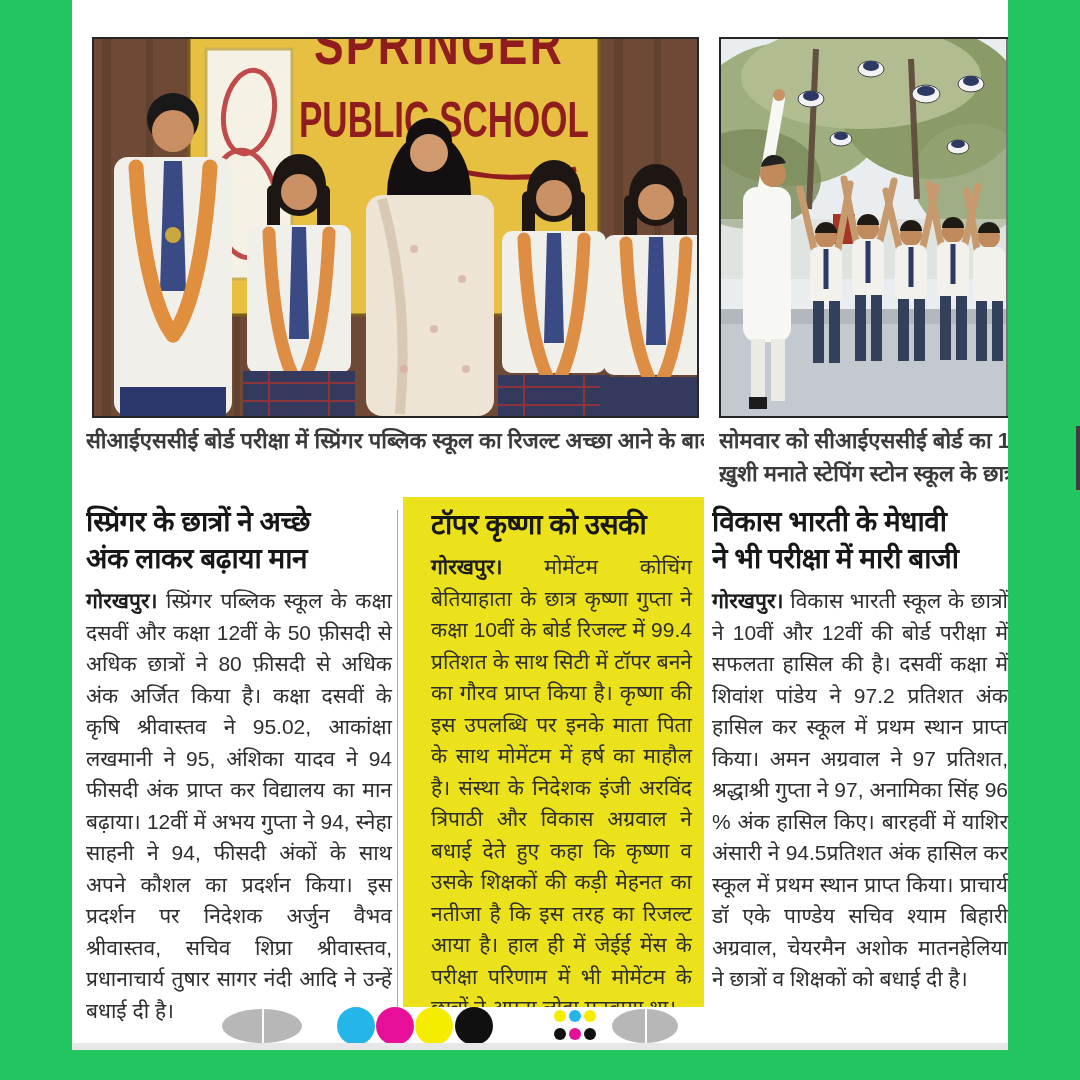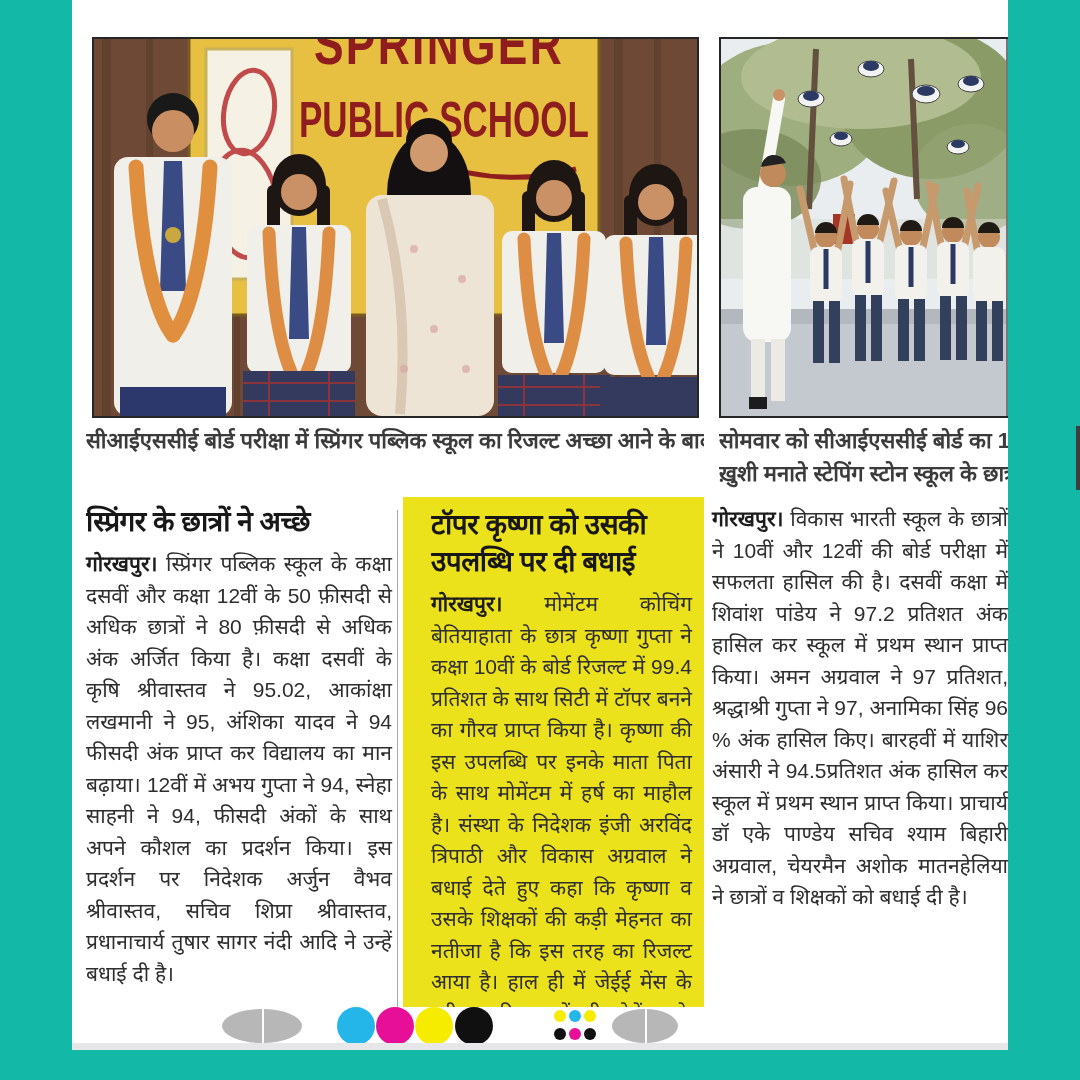--- a/index.html
+++ b/index.html
@@ -1,16 +1,16 @@
 <!DOCTYPE html>
 <html><head>
 <meta charset="utf-8">
 <style>
   html,body{margin:0;padding:0;}
-  .canvas{position:relative;width:1080px;height:1080px;background:#14b8a6;overflow:hidden;
+  .canvas{position:relative;width:1080px;height:1080px;background:#22c55e;overflow:hidden;
           font-family:"Liberation Sans","DejaVu Sans",sans-serif;}
   .paper{position:absolute;left:72px;top:0;width:936px;height:1043px;background:#ffffff;}
   .bottom-strip{position:absolute;left:72px;top:1043px;width:936px;height:7px;background:#e7e7e9;}
 
   .photo{position:absolute;top:37px;border:2px solid #262626;box-sizing:border-box;background:#777;overflow:hidden;}
   .photo.left{left:92px;width:607px;height:381px;}
   .photo.right{left:719px;width:289px;height:381px;border-right:none;}
   .photo svg{display:block;}
 
   .caption{position:absolute;color:#3b3b3b;font-weight:600;font-size:22px;line-height:1.5;}
@@ -259,39 +259,43 @@
     <span class="line">सोमवार को सीआईएससीई बोर्ड का 10</span>
     <span class="line">ख़ुशी मनाते स्टेपिंग स्टोन स्कूल के छात्र</span>
   </div>
 
   <div class="vdivider"></div>
   <div class="edge-mark"></div>
 
   <section class="col col1">
     <h2 class="headline">
       <span class="hline">स्प्रिंगर के छात्रों ने अच्छे</span>
+      <span class="hline">अंक लाकर बढ़ाया मान</span>
     </h2>
     <p class="body">
       <b>गोरखपुर।</b>
       <span>स्प्रिंगर पब्लिक स्कूल के कक्षा दसवीं और कक्षा 12वीं के 50 फ़ीसदी से अधिक छात्रों ने 80 फ़ीसदी से अधिक अंक अर्जित किया है। कक्षा दसवीं के कृषि श्रीवास्तव ने 95.02, आकांक्षा लखमानी ने 95, अंशिका यादव ने 94 फीसदी अंक प्राप्त कर विद्यालय का मान बढ़ाया। 12वीं में अभय गुप्ता ने 94, स्नेहा साहनी ने 94, फीसदी अंकों के साथ अपने कौशल का प्रदर्शन किया। इस प्रदर्शन पर निदेशक अर्जुन वैभव श्रीवास्तव, सचिव शिप्रा श्रीवास्तव, प्रधानाचार्य तुषार सागर नंदी आदि ने उन्हें बधाई दी है।</span>
     </p>
   </section>
 
   <section class="col col2" style="background-color: rgb(236, 226, 28); padding-left: 28px;">
     <h2 class="headline">
       <span class="hline">टॉपर कृष्णा को उसकी</span>
-      <span class="hline">उपलब्धि पर दी बधाई</span>
     </h2>
     <p class="body">
       <b>गोरखपुर।</b>
       <span>मोमेंटम कोचिंग बेतियाहाता के छात्र कृष्णा गुप्ता ने कक्षा 10वीं के बोर्ड रिजल्ट में 99.4 प्रतिशत के साथ सिटी में टॉपर बनने का गौरव प्राप्त किया है। कृष्णा की इस उपलब्धि पर इनके माता पिता के साथ मोमेंटम में हर्ष का माहौल है। संस्था के निदेशक इंजी अरविंद त्रिपाठी और विकास अग्रवाल ने बधाई देते हुए कहा कि कृष्णा व उसके शिक्षकों की कड़ी मेहनत का नतीजा है कि इस तरह का रिजल्ट आया है। हाल ही में जेईई मेंस के परीक्षा परिणाम में भी मोमेंटम के छात्रों ने अपना लोहा मनवाया था।</span>
     </p>
   </section>
 
   <section class="col col3">
+    <h2 class="headline">
+      <span class="hline">विकास भारती के मेधावी</span>
+      <span class="hline">ने भी परीक्षा में मारी बाजी</span>
+    </h2>
     <p class="body">
       <b>गोरखपुर।</b>
       <span>विकास भारती स्कूल के छात्रों ने 10वीं और 12वीं की बोर्ड परीक्षा में सफलता हासिल की है। दसवीं कक्षा में शिवांश पांडेय ने 97.2 प्रतिशत अंक हासिल कर स्कूल में प्रथम स्थान प्राप्त किया। अमन अग्रवाल ने 97 प्रतिशत, श्रद्धाश्री गुप्ता ने 97, अनामिका सिंह 96 % अंक हासिल किए। बारहवीं में याशिर अंसारी ने 94.5प्रतिशत अंक हासिल कर स्कूल में प्रथम स्थान प्राप्त किया। प्राचार्य डॉ एके पाण्डेय सचिव श्याम बिहारी अग्रवाल, चेयरमैन अशोक मातनहेलिया ने छात्रों व शिक्षकों को बधाई दी है।</span>
     </p>
   </section>
 
   <div class="mark gellipse l" style="background-color: rgb(183, 183, 183);"></div>
   <div class="mark bigdot" style="left: 337px; background-color: rgb(37, 182, 233);"></div>
   <div class="mark bigdot" style="left: 376px; background-color: rgb(232, 15, 152);"></div>
   <div class="mark bigdot" style="left: 415px; background-color: rgb(246, 236, 0);"></div>

